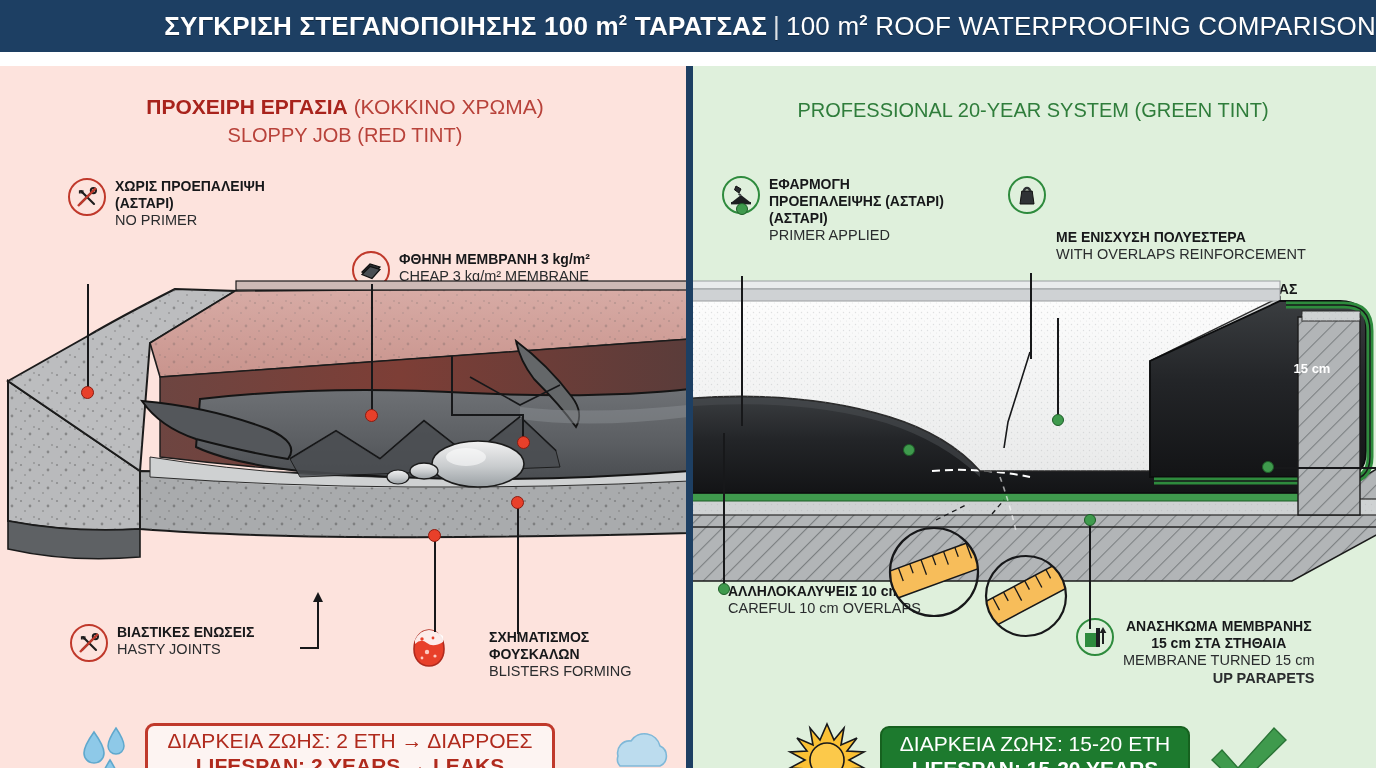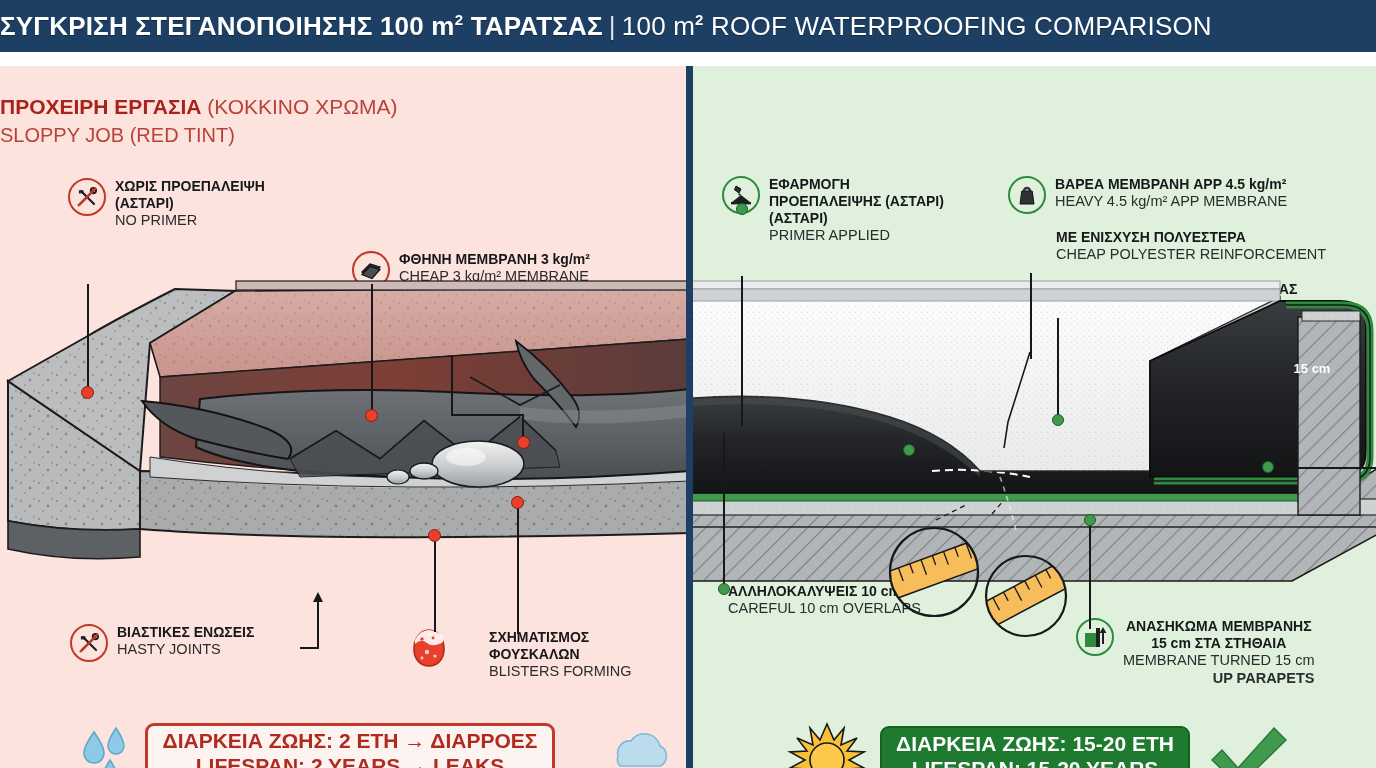--- a/index.html
+++ b/index.html
@@ -7,40 +7,40 @@
     width:1376px;height:768px;overflow:hidden;
     font-family:"Liberation Sans","DejaVu Sans",sans-serif;
     background:#ffffff;
   }
   #root{position:relative;width:1376px;height:768px;overflow:hidden;}
 
   
   .header{
     position:absolute;left:0;top:0;width:1376px;height:52px;
     background:#1d3f63;
-    display:flex;align-items:center;justify-content:flex-start;
+    display:flex;align-items:center;justify-content:flex-end;
   }
   .header-inner{
     color:#ffffff;font-size:26px;font-weight:700;letter-spacing:.2px;
     white-space:nowrap;
     text-shadow:0 1px 0 rgba(0,0,0,.35);
   }
   .header-inner .gr{font-weight:700;}
   .header-inner .sep{font-weight:400;opacity:.85;padding:0 6px;}
   .header-inner .en{font-weight:400;}
   .sup{font-size:15px;vertical-align:super;}
 
   
   .panel{position:absolute;top:66px;height:702px;overflow:hidden;}
   .panel-left{left:0;width:690px;background:#fde3dd;}
   .panel-right{left:690px;width:686px;background:#dff0dc;}
   .divider{position:absolute;left:686px;top:66px;width:7px;height:702px;background:#1d3f63;z-index:40;}
 
   
-  .ptitle{position:absolute;width:100%;line-height:1.2;}
+  .ptitle{position:absolute;width:100%;text-align:center;line-height:1.2;}
   .ptitle .l1{font-size:21px;font-weight:700;}
   .ptitle .l1 .paren{font-weight:400;}
   .ptitle .l2{font-size:20px;font-weight:400;margin-top:4px;}
   .left .ptitle .l1{color:#a8231c;}
   .left .ptitle .l1 .paren{color:#b8423a;}
   .left .ptitle .l2{color:#b8423a;}
   .right .ptitle .l1{color:#176c2a;}
   .right .ptitle .l1 .paren{color:#2f7d3b;}
   .right .ptitle .l2{color:#2f7d3b;}
 
@@ -66,21 +66,21 @@
   .dot{position:absolute;border-radius:50%;z-index:25;box-sizing:border-box;}
   .dot.red{background:#e8402a;border:1px solid #8c1b10;width:13px;height:13px;}
   .dot.green{background:#3f9a4d;border:1px solid #1d5c27;width:12px;height:12px;}
 
   
   .banner{
     position:absolute;box-sizing:border-box;border-radius:9px;
     display:flex;flex-direction:column;align-items:center;justify-content:center;
     line-height:1.18;
   }
-  .banner .b1{font-size:21px;font-weight:700;white-space:nowrap;}
+  .banner .b1{font-size:21px;font-weight:400;white-space:nowrap;}
   .banner .b2{font-size:21px;font-weight:700;white-space:nowrap;}
   .banner-red{
     left:145px;top:657px;width:410px;height:62px;
     background:#fdf4f2;border:3.5px solid #c0392b;
   }
   .banner-red .b1,.banner-red .b2{color:#b02a1d;}
   .banner-green{
     left:880px;top:660px;width:310px;height:62px;
     background:#1d7a2e;border:2px solid #16611f;
   }
@@ -297,20 +297,21 @@
 
     <div class="banner banner-red">
       <div class="b1">ΔΙΑΡΚΕΙΑ ΖΩΗΣ: 2 ΕΤΗ → ΔΙΑΡΡΟΕΣ</div>
       <div class="b2">LIFESPAN: 2 YEARS → LEAKS</div>
     </div>
   </div>
 
   <div class="panel panel-right right">
 
     <div class="ptitle" style="top:28px;">
+      <div class="l2">PROFESSIONAL 20-YEAR SYSTEM (GREEN TINT)</div>
     </div>
 
     <svg class="ill" style="left:-10px;top:215px;" width="700" height="300" viewBox="0 0 700 300">
       <defs>
         <linearGradient id="slate" x1="0" y1="0" x2="0" y2="1">
           <stop offset="0%" stop-color="#fdfdfd"></stop>
           <stop offset="100%" stop-color="#e9eaea"></stop>
         </linearGradient>
         <linearGradient id="slateSide" x1="0" y1="0" x2="1" y2="0">
           <stop offset="0%" stop-color="#efefef"></stop>
@@ -395,30 +396,26 @@
       <path d="M40,0 L18,70 L14,96" fill="none" stroke="#17181a" stroke-width="1.6"></path>
     </svg>
     <div class="dot green" style="left:213px;top:378px;"></div>
     <div class="callout" style="left:318px;top:110px;">
       <div class="badge green">
         <svg width="24" height="24" viewBox="0 0 24 24">
           <path d="M5,21 L6.8,8 L17.2,8 L19,21 Z" fill="#2f3235" stroke="#111" stroke-width="1"></path>
           <path d="M9,8 A3,3 0 0 1 15,8" fill="none" stroke="#2f3235" stroke-width="2.4"></path>
         </svg>
       </div>
-      <div class="ctext">
-        <span class="gr">ΒΑΡΕΑ ΜΕΜΒΡΑΝΗ APP 4.5 kg/m²</span>
-        <span class="en">HEAVY 4.5 kg/m² APP MEMBRANE</span>
-      </div>
     </div>
 
     <div class="callout" style="left:366px;top:163px;">
       <div class="ctext">
         <span class="gr">ΜΕ ΕΝΙΣΧΥΣΗ ΠΟΛΥΕΣΤΕΡΑ</span>
-        <span class="en">CHEAP POLYESTER REINFORCEMENT</span>
+        <span class="en">WITH OVERLAPS REINFORCEMENT</span>
       </div>
     </div>
 
     <div class="leader v" style="left:367px;top:252px;height:100px;"></div>
     <div class="dot green" style="left:362px;top:348px;"></div>
     <div class="callout" style="left:348px;top:215px;">
       <div class="badge green">
         <svg width="32" height="32" viewBox="0 0 32 32">
           <circle cx="16" cy="16" r="15" fill="#eceeee"></circle>
           <g fill="#b5b9bb" opacity=".85">

